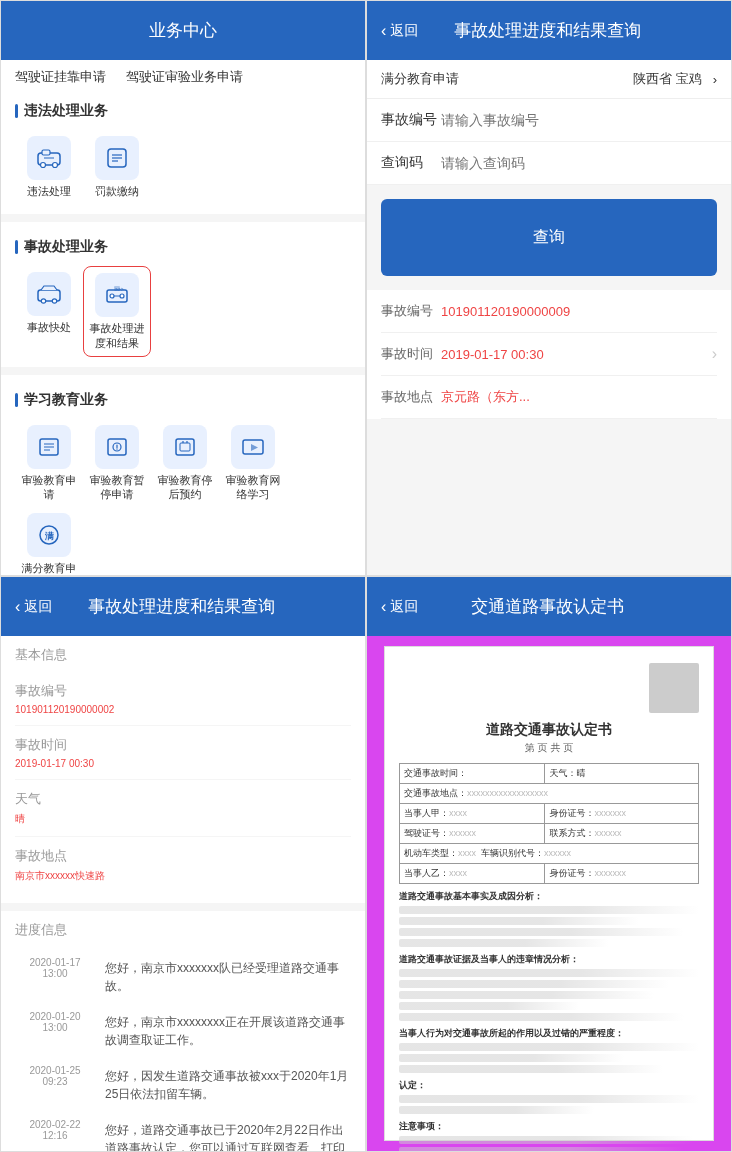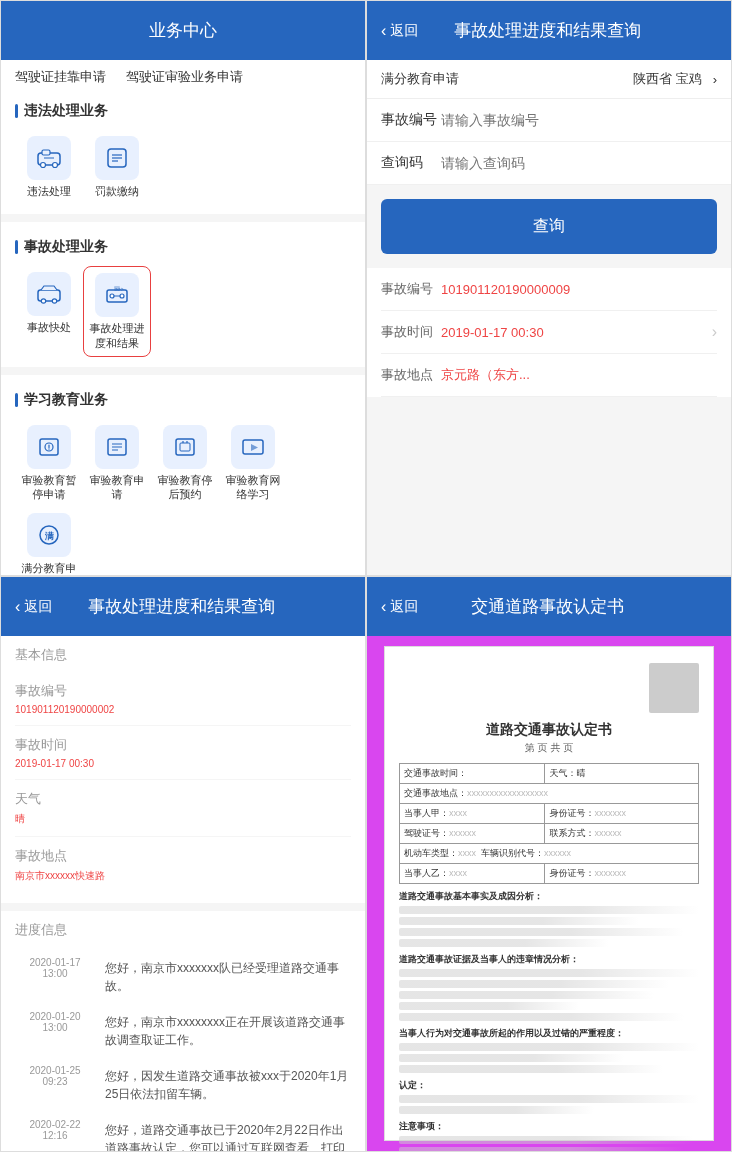--- a/index.html
+++ b/index.html
@@ -169,21 +169,21 @@
       color: #bbb;
       background: transparent;
     }
     .query-btn {
       background: #2666be;
       color: white;
       border: none;
       border-radius: 6px;
       width: calc(100% - 28px);
       margin: 14px;
-      padding: 17px;
+      padding: 28px;
       font-size: 16px;
       text-align: center;
       cursor: pointer;
     }
     .query-result-section {
       background: white;
       padding: 0 14px;
     }
     .query-result-row {
       padding: 12px 0;
@@ -409,37 +409,37 @@
       </div>
     </div>
 
     <div class="biz-section">
       <div class="biz-section-title">学习教育业务</div>
       <div class="biz-grid">
         <div class="biz-item">
           <div class="biz-icon">
             <svg width="26" height="26" viewBox="0 0 26 26" fill="none">
               <rect x="4" y="5" width="18" height="16" rx="2" stroke="#2666be" stroke-width="1.5" fill="#e8f0fe"></rect>
+              <line x1="8" y1="10" x2="18" y2="10" stroke="#2666be" stroke-width="1"></line>
+              <line x1="8" y1="13" x2="18" y2="13" stroke="#2666be" stroke-width="1"></line>
+              <line x1="8" y1="16" x2="14" y2="16" stroke="#2666be" stroke-width="1"></line>
+            </svg>
+          </div>
+          <span class="biz-label">审验教育申请</span>
+        </div>
+        <div class="biz-item">
+          <div class="biz-icon">
+            <svg width="26" height="26" viewBox="0 0 26 26" fill="none">
+              <rect x="4" y="5" width="18" height="16" rx="2" stroke="#2666be" stroke-width="1.5" fill="#e8f0fe"></rect>
               <circle cx="13" cy="13" r="4" stroke="#2666be" stroke-width="1.2"></circle>
               <line x1="13" y1="11" x2="13" y2="13.5" stroke="#2666be" stroke-width="1.2" stroke-linecap="round"></line>
               <circle cx="13" cy="15" r="0.7" fill="#2666be"></circle>
             </svg>
           </div>
           <span class="biz-label">审验教育暂停申请</span>
-        </div>
-        <div class="biz-item">
-          <div class="biz-icon">
-            <svg width="26" height="26" viewBox="0 0 26 26" fill="none">
-              <rect x="4" y="5" width="18" height="16" rx="2" stroke="#2666be" stroke-width="1.5" fill="#e8f0fe"></rect>
-              <line x1="8" y1="10" x2="18" y2="10" stroke="#2666be" stroke-width="1"></line>
-              <line x1="8" y1="13" x2="18" y2="13" stroke="#2666be" stroke-width="1"></line>
-              <line x1="8" y1="16" x2="14" y2="16" stroke="#2666be" stroke-width="1"></line>
-            </svg>
-          </div>
-          <span class="biz-label">审验教育申请</span>
         </div>
         <div class="biz-item">
           <div class="biz-icon">
             <svg width="26" height="26" viewBox="0 0 26 26" fill="none">
               <rect x="4" y="5" width="18" height="16" rx="2" stroke="#2666be" stroke-width="1.5" fill="#e8f0fe"></rect>
               <rect x="8" y="9" width="10" height="8" rx="1" stroke="#2666be" stroke-width="1"></rect>
               <line x1="11" y1="7" x2="11" y2="9" stroke="#2666be" stroke-width="1.2"></line>
               <line x1="15" y1="7" x2="15" y2="9" stroke="#2666be" stroke-width="1.2"></line>
             </svg>
           </div>

